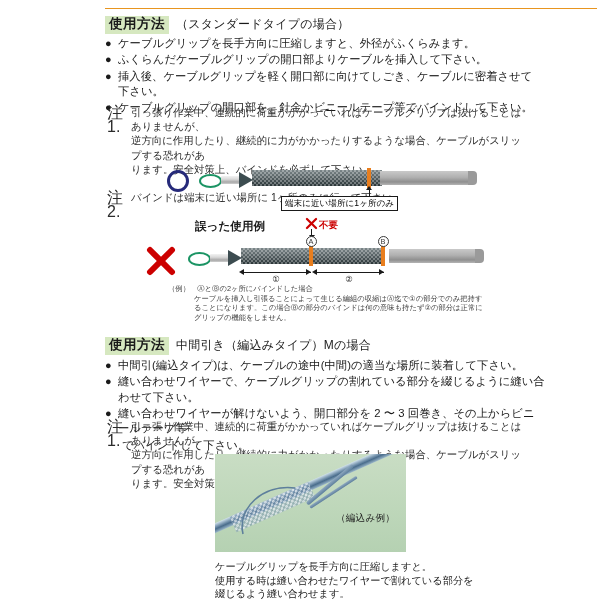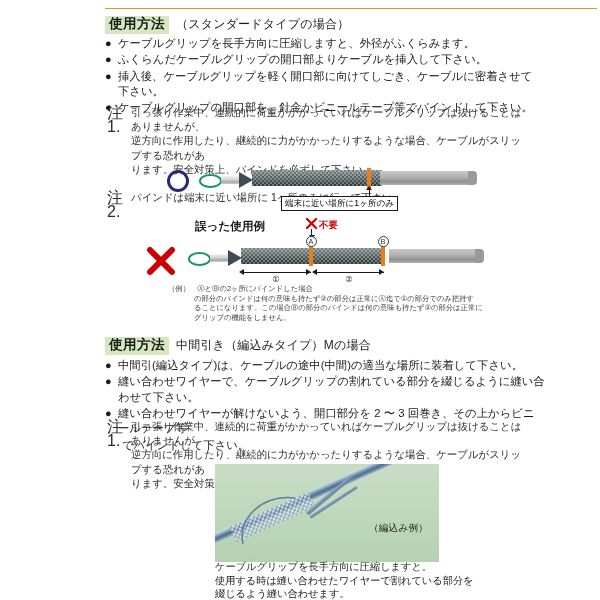--- a/index.html
+++ b/index.html
@@ -273,22 +273,22 @@
     color: #3a3a3a;
     letter-spacing: .02px;
   }
   .example .exhead { margin-left: 0; }
   .example .exbody { margin-left: 26px; }
 
   
   .photo {
     position: absolute;
     left: 215px;
-    top: 464px;
-    width: 224px;
+    top: 454px;
+    width: 191px;
     height: 98px;
     background: linear-gradient(to bottom,#c9ddc4 0%,#bed7ba 55%,#b5d1b2 100%);
     overflow: hidden;
   }
   .photo .pcaption {
     position: absolute;
     right: 11px;
     bottom: 27px;
     font-size: 9.6px;
     color: #222;
@@ -447,21 +447,21 @@
     <div class="dim-num" style="left:266px; top:274px; width:20px;">①</div>
 
     <div class="dim" style="left:314px; top:272px; width:70px;"></div>
     <div class="dim-cap-l" style="left:312px; top:269px;"></div>
     <div class="dim-cap-r" style="left:379px; top:269px;"></div>
     <div class="dim-num" style="left:339px; top:274px; width:20px;">②</div>
   </div>
 
   <div class="example" style="left:168px; top:284px;">
     <div class="exhead">（例）　ⒶとⒷの2ヶ所にバインドした場合</div>
-    <div class="exbody">の部分のバインドは何の意味も持たず②の部分は正常にⒶ迄で①の部分でのみ把持す</div>
+    <div class="exbody">ケーブルを挿入し引張ることによって生じる編組の収縮はⒶ迄で①の部分でのみ把持す</div>
     <div class="exbody">ることになります。この場合Ⓑの部分のバインドは何の意味も持たず②の部分は正常に</div>
     <div class="exbody">グリップの機能をしません。</div>
   </div>
 
   <div class="sec-head" style="left:105px; top:337px;">
     <span class="tag">使用方法</span>
     <span class="sub">中間引き（編込みタイプ）Mの場合</span>
   </div>
 
   <div class="bullets" style="left:105px; top:358px; width:440px;">

